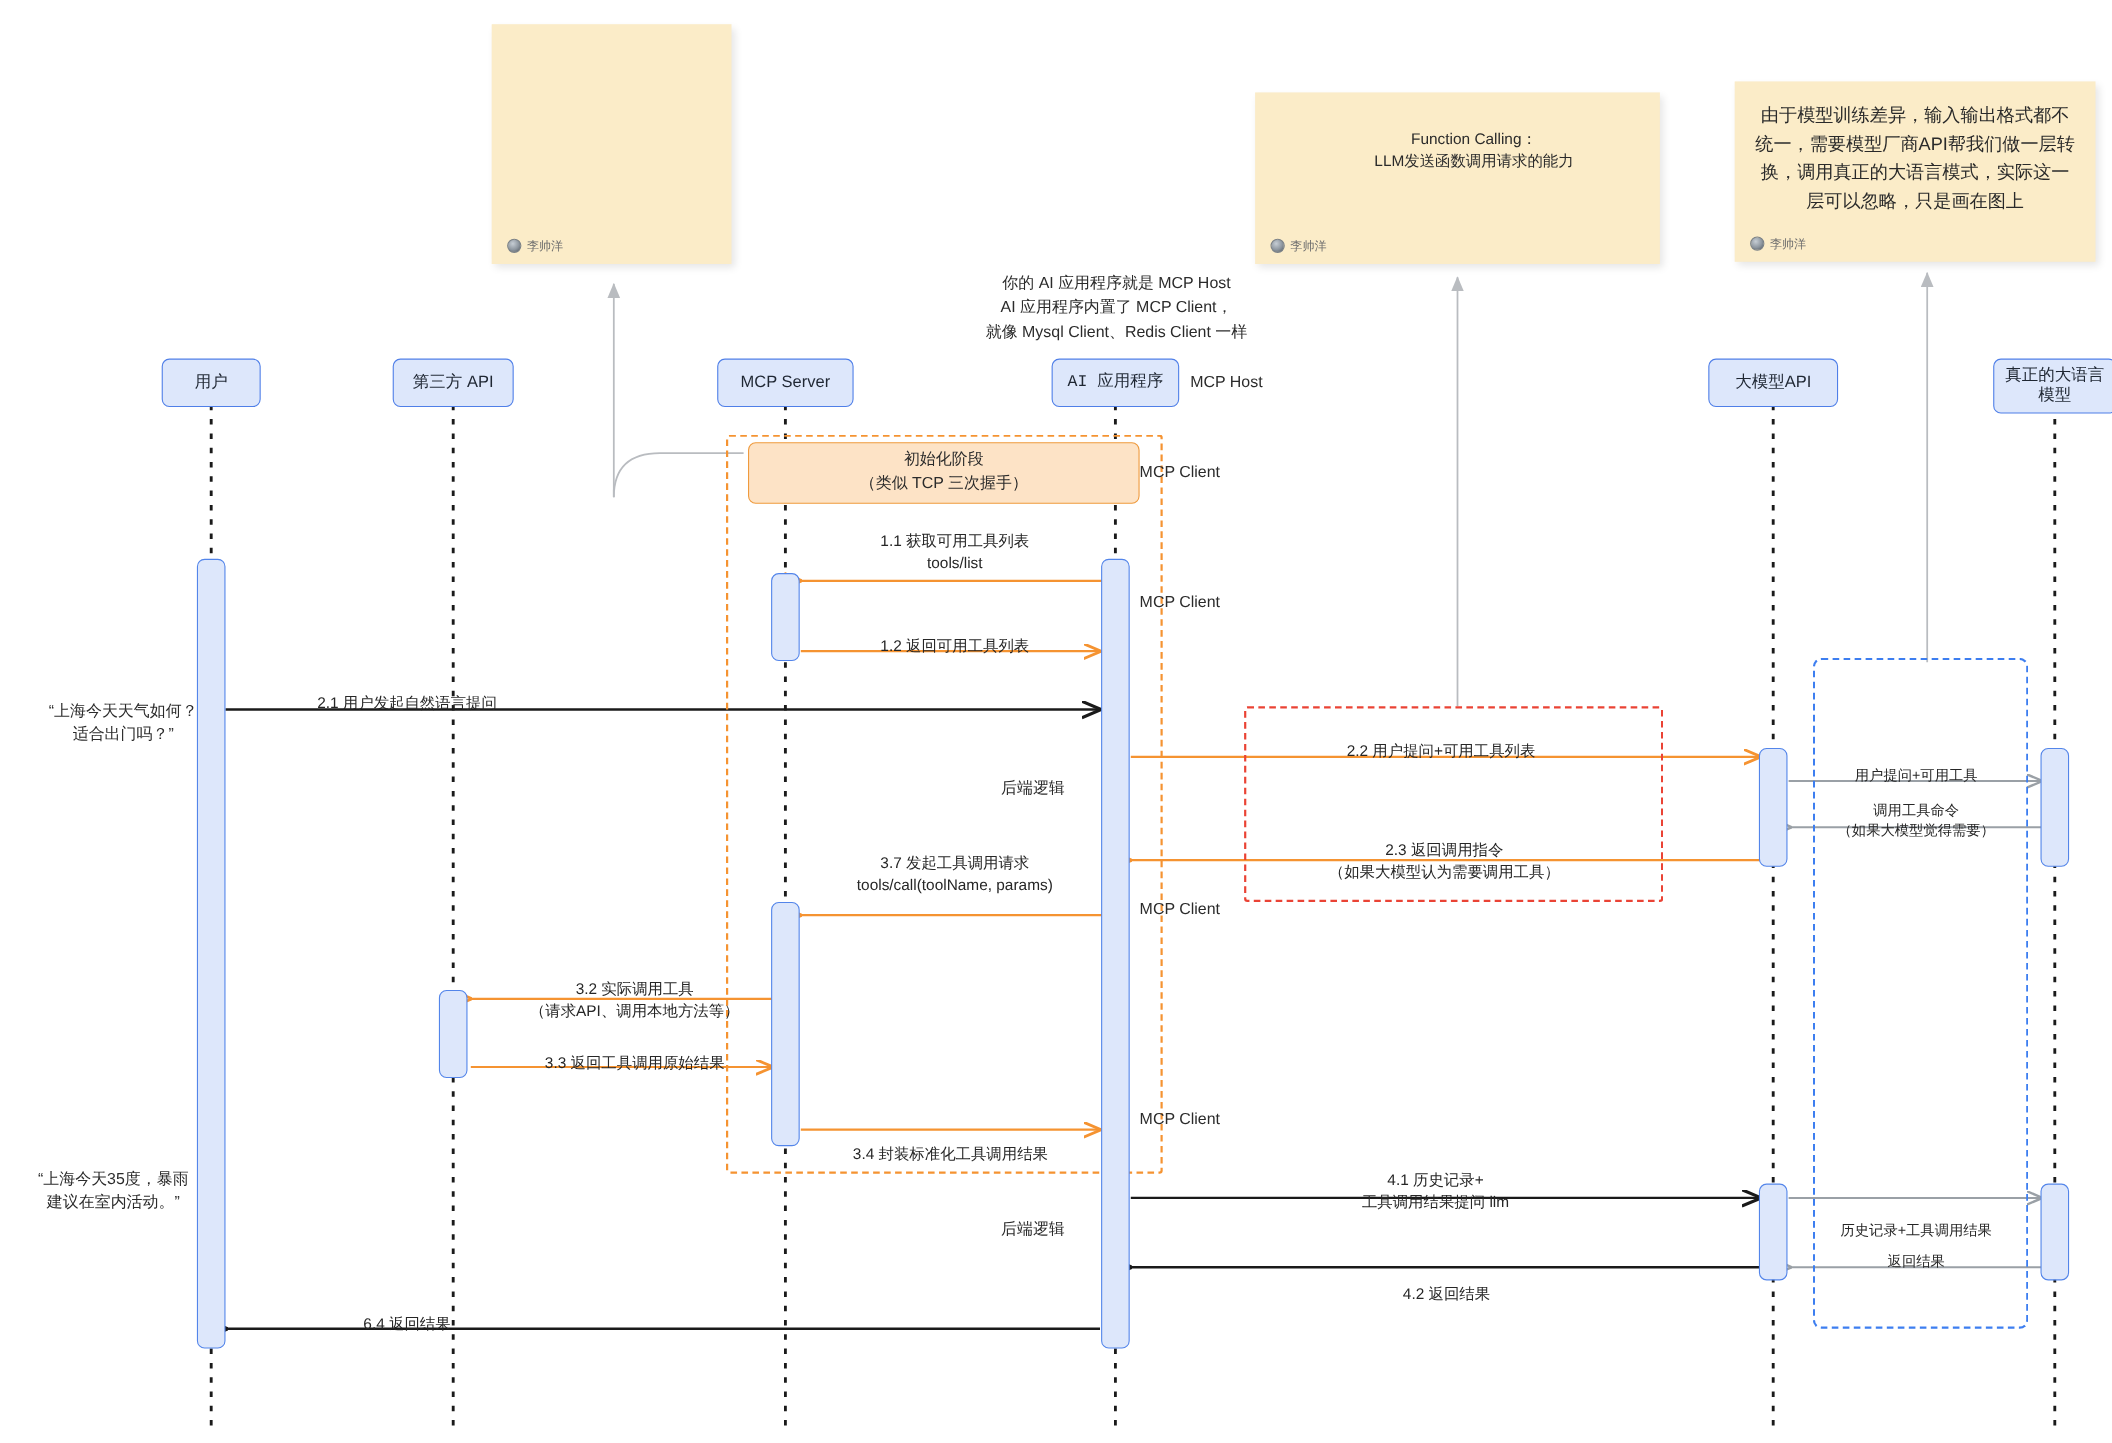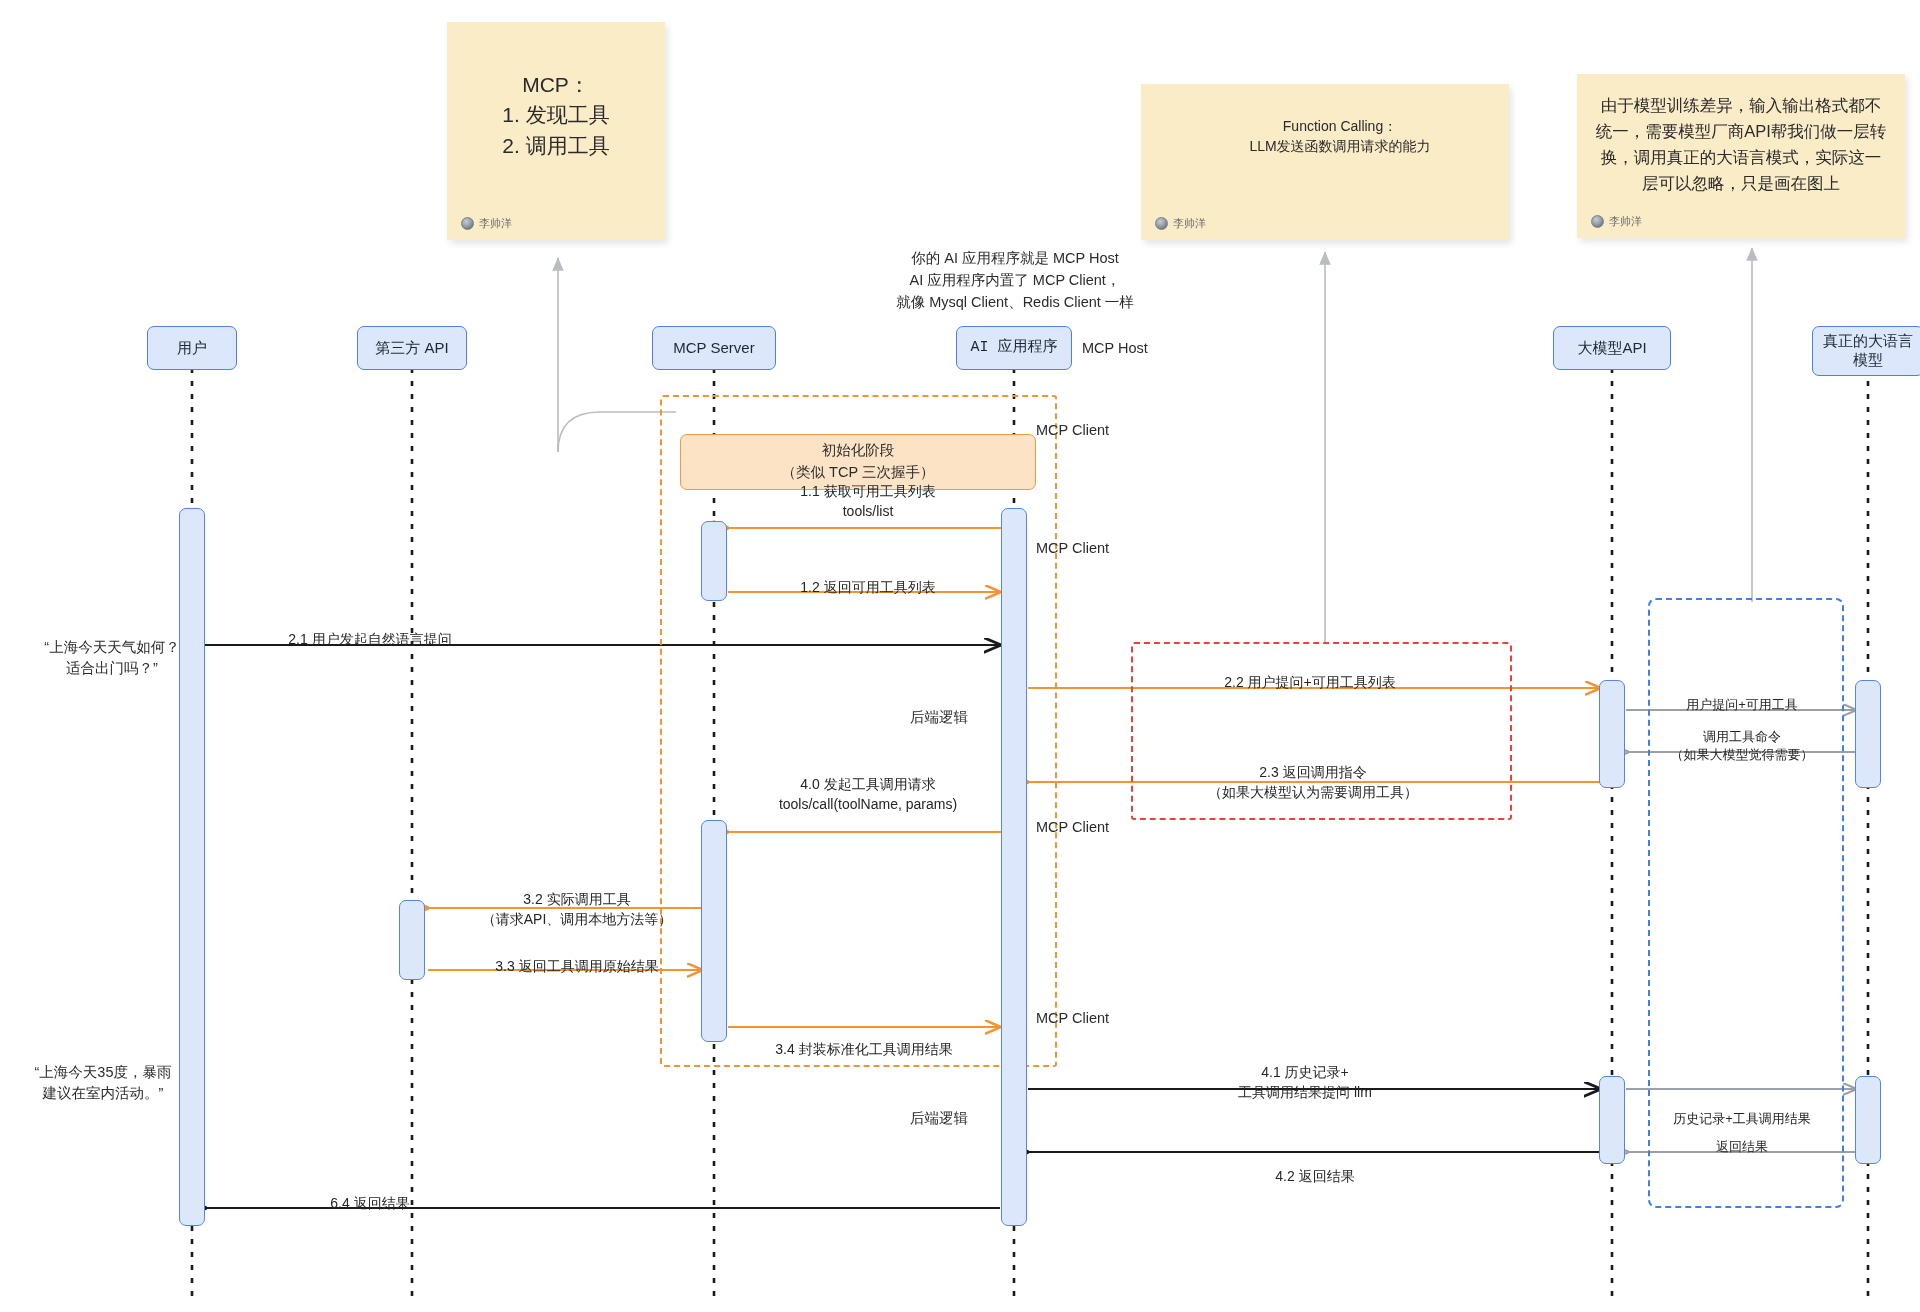--- a/index.html
+++ b/index.html
@@ -110,21 +110,20 @@
     border: 1.6px solid #ef9a3d;
     border-radius: 7px;
     display: flex;
     align-items: center;
     justify-content: center;
     text-align: center;
     font-size: 14.5px;
     color: #2b2b2b;
     line-height: 1.5;
     white-space: pre-line;
-    margin-top: 32px;
   }
   .dashed-frame {
     position: absolute;
     border-style: dashed;
     border-width: 2px;
     border-radius: 3px;
     background: transparent;
   }
   .frame-orange { border-color: #f59331; }
   .frame-red { border-color: #ea4335; }
@@ -203,23 +202,20 @@
     <line x1="1626" y1="1089" x2="1856" y2="1089" stroke="#9aa0a6" stroke-width="1.8" marker-end="url(#ah-gray)"></line>
 
     <line x1="1856" y1="1152" x2="1628" y2="1152" stroke="#9aa0a6" stroke-width="1.8" marker-end="url(#ah-gray-l)"></line>
 
     <line x1="1600" y1="1152" x2="1028" y2="1152" stroke="#1a1a1a" stroke-width="2.2" marker-end="url(#ah-black-l)"></line>
 
     <line x1="1000" y1="1208" x2="206" y2="1208" stroke="#1a1a1a" stroke-width="2.2" marker-end="url(#ah-black-l)"></line>
   </svg>
 
   <div class="sticky" style="left:447px; top:22px; width:218px; height:218px;">
-    <div class="sticky-body" style="padding:48px 18px 0 18px; font-size:21px;">MCP：
-1. 发现工具
-2. 调用工具</div>
     <div class="sticky-author">
       <span class="author-avatar"></span>
       <span>李帅洋</span>
     </div>
   </div>
 
   <div class="sticky" style="left:1141px; top:84px; width:368px; height:156px;">
     <div class="sticky-body" style="padding:32px 16px 0 16px; font-size:14px;margin-left:30px;">Function Calling：
 LLM发送函数调用请求的能力</div>
     <div class="sticky-author">
@@ -305,21 +301,21 @@
   <div class="msg-label" style="left:740px; top:482px; width:256px;">1.1 获取可用工具列表
 tools/list</div>
   <div class="msg-label" style="left:740px; top:578px; width:256px;">1.2 返回可用工具列表</div>
   <div class="msg-label" style="left:215px; top:630px; width:310px;">2.1 用户发起自然语言提问</div>
   <div class="msg-label" style="left:1110px; top:673px; width:400px;">2.2 用户提问+可用工具列表</div>
   <div class="msg-label" style="left:1650px; top:696px; width:184px; font-size:13px;">用户提问+可用工具</div>
   <div class="msg-label" style="left:1646px; top:728px; width:192px; font-size:13px;">调用工具命令
 （如果大模型觉得需要）</div>
   <div class="msg-label" style="left:1115px; top:763px; width:396px;">2.3 返回调用指令
 （如果大模型认为需要调用工具）</div>
-  <div class="msg-label" style="left:730px; top:775px; width:276px;">4.0 发起工具调用请求
+  <div class="msg-label" style="left:730px; top:775px; width:276px;">3.7 发起工具调用请求
 tools/call(toolName, params)</div>
   <div class="msg-label" style="left:437px; top:890px; width:280px;">3.2 实际调用工具
 （请求API、调用本地方法等）</div>
   <div class="msg-label" style="left:437px; top:957px; width:280px;">3.3 返回工具调用原始结果</div>
   <div class="msg-label" style="left:728px; top:1040px; width:272px;">3.4 封装标准化工具调用结果</div>
   <div class="msg-label" style="left:1085px; top:1063px; width:440px;">4.1 历史记录+
 工具调用结果提问 llm</div>
   <div class="msg-label" style="left:1638px; top:1075px; width:208px; font-size:13px;margin-top:35px;">历史记录+工具调用结果</div>
   <div class="msg-label" style="left:1638px; top:1138px; width:208px; font-size:13px;">返回结果</div>
   <div class="msg-label" style="left:1120px; top:1138px; width:390px;margin-top:29px;">4.2 返回结果</div>

